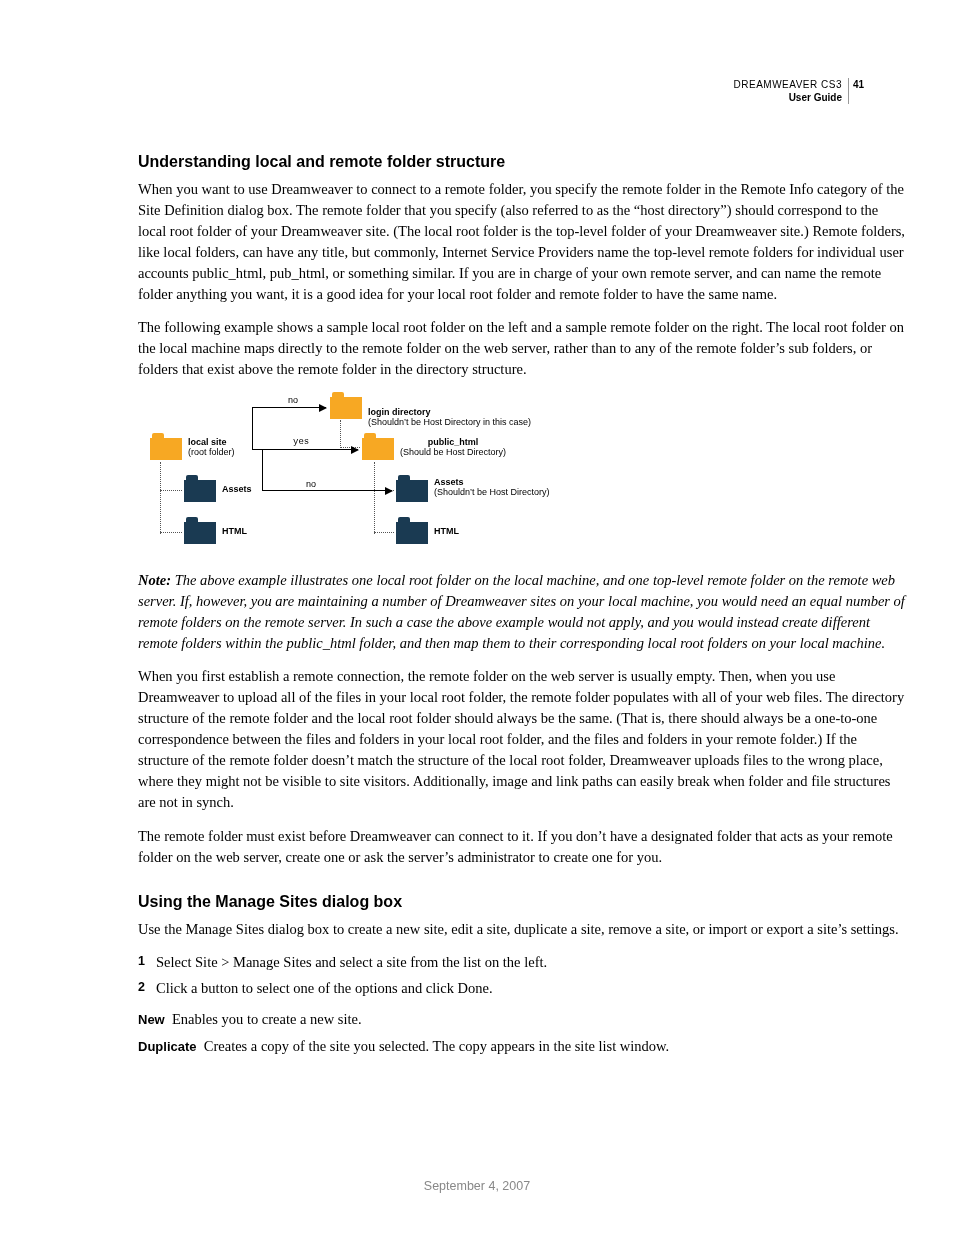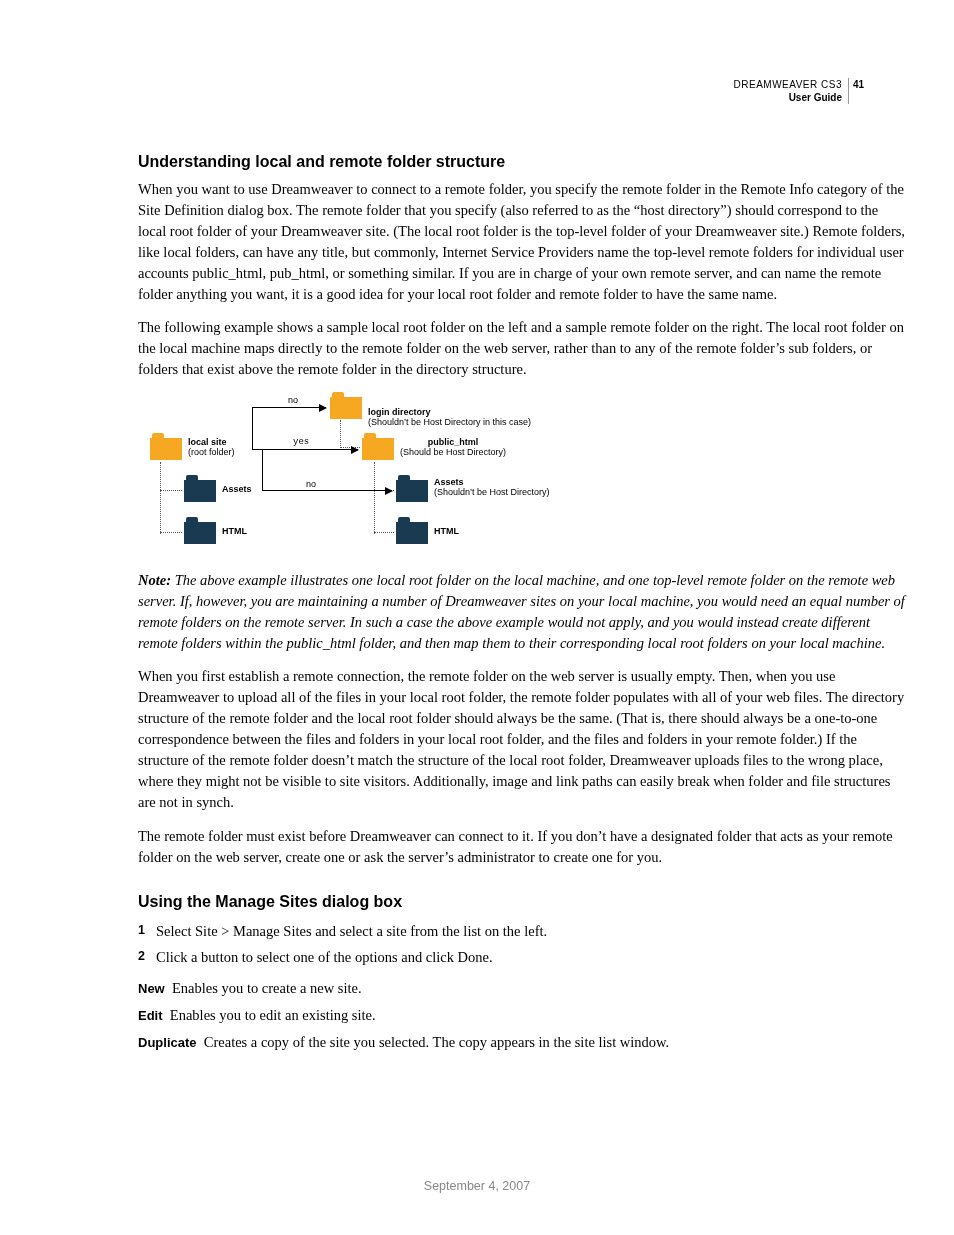--- a/index.html
+++ b/index.html
@@ -202,40 +202,37 @@
     </div>
 
     <p class="note">
       <strong>Note:</strong><span> The above example illustrates one local root folder on the local machine, and one top-level remote folder on the remote web server. If, however, you are maintaining a number of Dreamweaver sites on your local machine, you would need an equal number of remote folders on the remote server. In such a case the above example would not apply, and you would instead create different remote folders within the public_html folder, and then map them to their corresponding local root folders on your local machine.</span>
     </p>
 
     <p>When you first establish a remote connection, the remote folder on the web server is usually empty. Then, when you use Dreamweaver to upload all of the files in your local root folder, the remote folder populates with all of your web files. The directory structure of the remote folder and the local root folder should always be the same. (That is, there should always be a one-to-one correspondence between the files and folders in your local root folder, and the files and folders in your remote folder.) If the structure of the remote folder doesn’t match the structure of the local root folder, Dreamweaver uploads files to the wrong place, where they might not be visible to site visitors. Additionally, image and link paths can easily break when folder and file structures are not in synch.</p>
     <p>The remote folder must exist before Dreamweaver can connect to it. If you don’t have a designated folder that acts as your remote folder on the web server, create one or ask the server’s administrator to create one for you.</p>
 
     <h2>Using the Manage Sites dialog box</h2>
+    <p>Use the Manage Sites dialog box to create a new site, edit a site, duplicate a site, remove a site, or import or export a site’s settings.</p>
 
     <div class="numlist">
       <div class="row">
         <span class="n">1</span>
         <span>Select Site &gt; Manage Sites and select a site from the list on the left.</span>
       </div>
       <div class="row">
         <span class="n">2</span>
         <span>Click a button to select one of the options and click Done.</span>
       </div>
     </div>
 
     <div class="def">
       <span class="term">New</span>
       &nbsp;<span>Enables you to create a new site.</span>
     </div>
     <div class="def">
-      <span class="term">Edit</span>
-      &nbsp;<span>Enables you to edit an existing site.</span>
-    </div>
-    <div class="def">
       <span class="term">Duplicate</span>
       &nbsp;<span>Creates a copy of the site you selected. The copy appears in the site list window.</span>
     </div>
   </div>
 
   <div class="footer">September 4, 2007</div>
 </div>
 
 </body></html>

